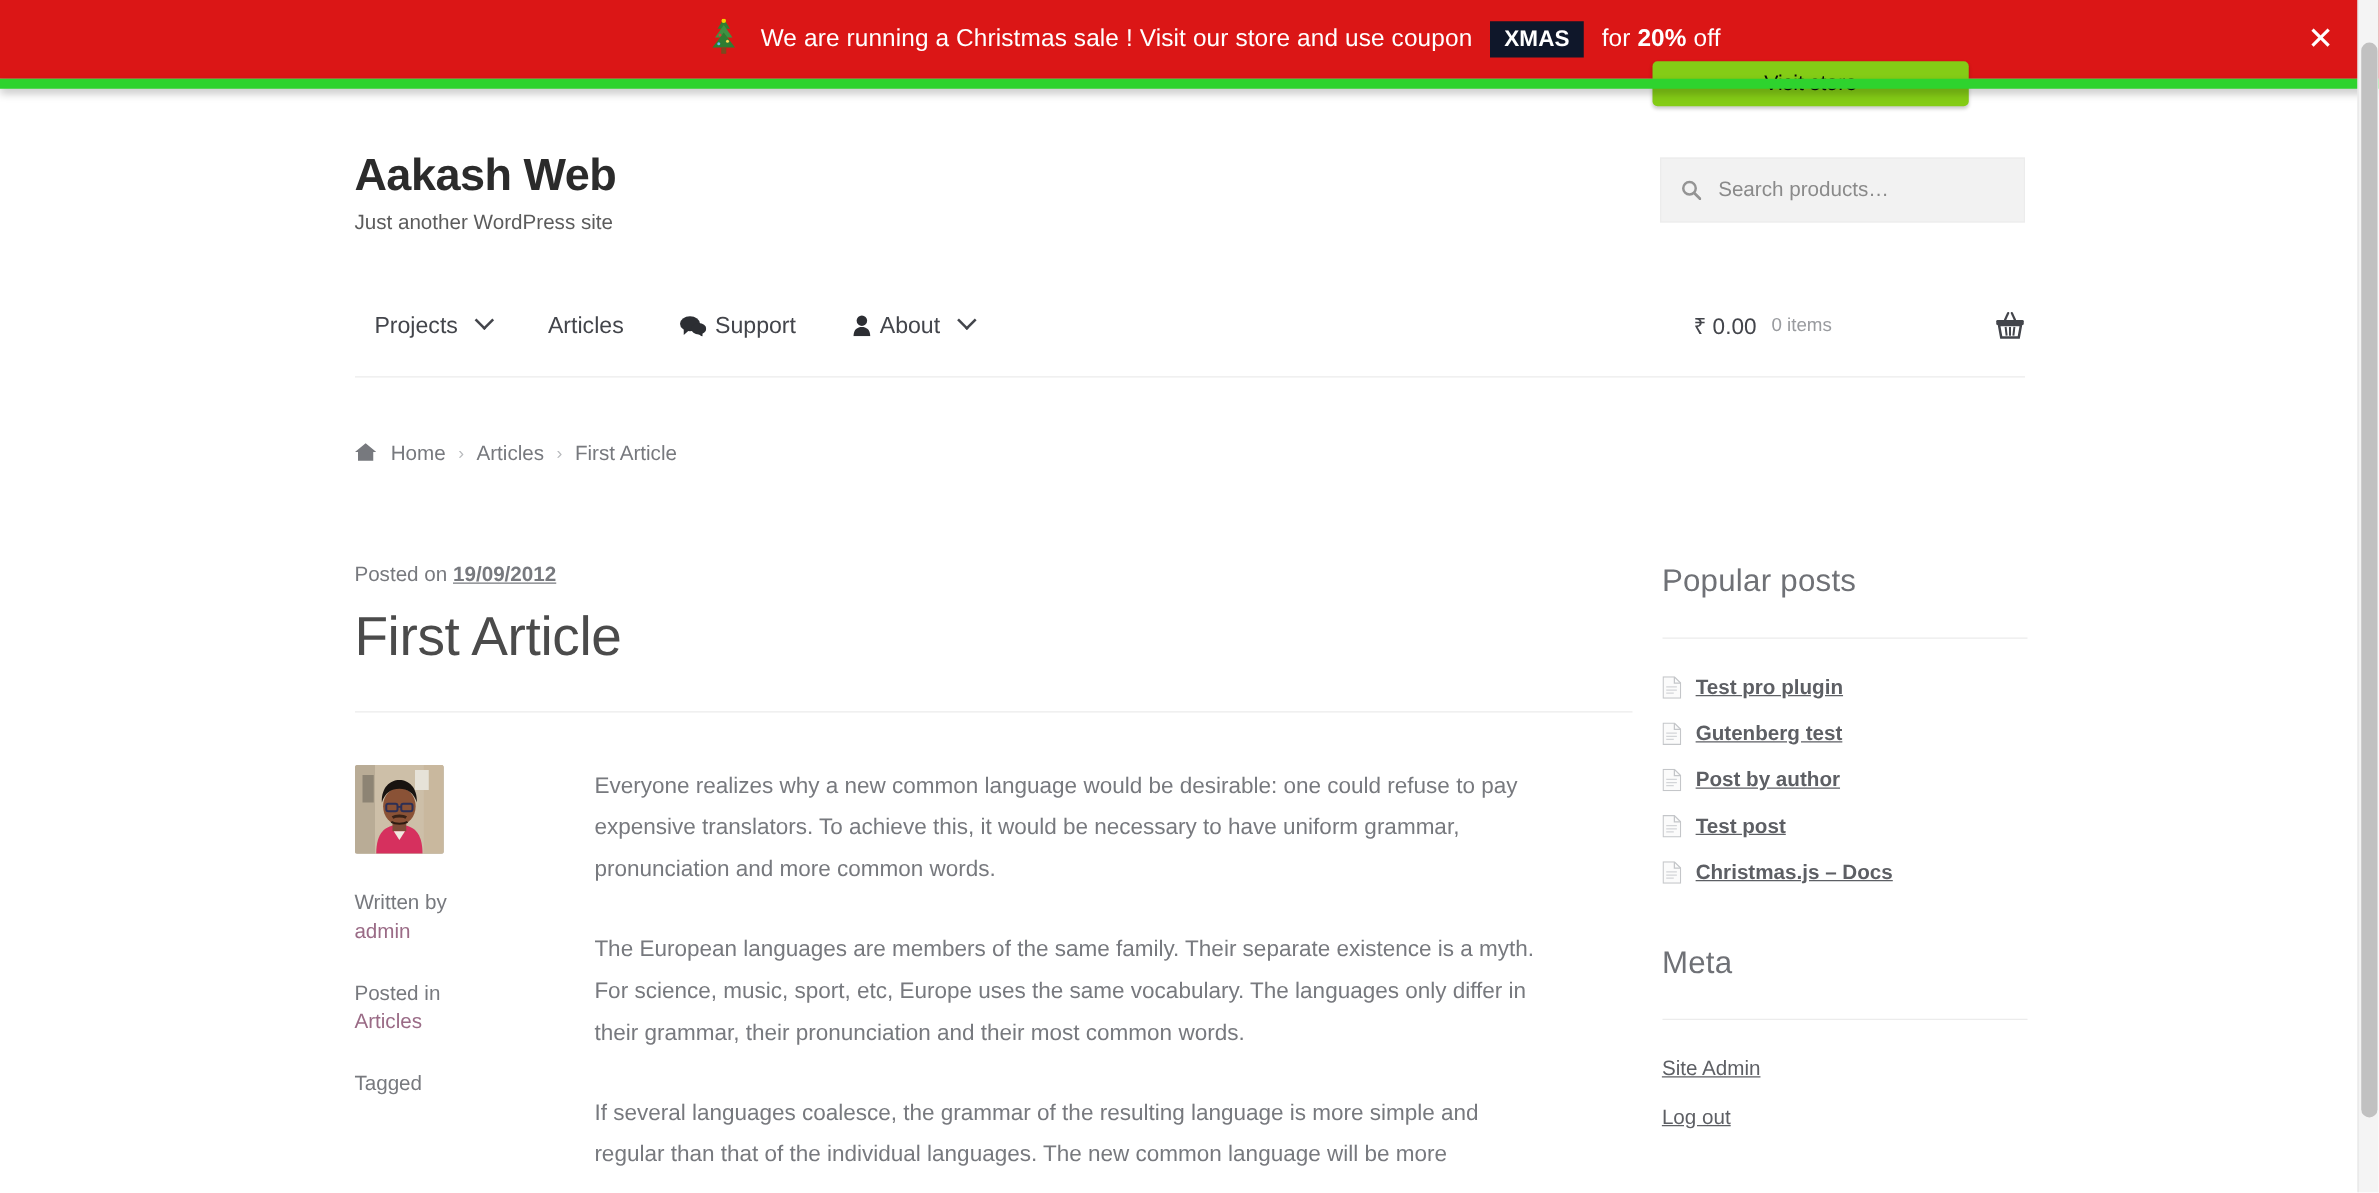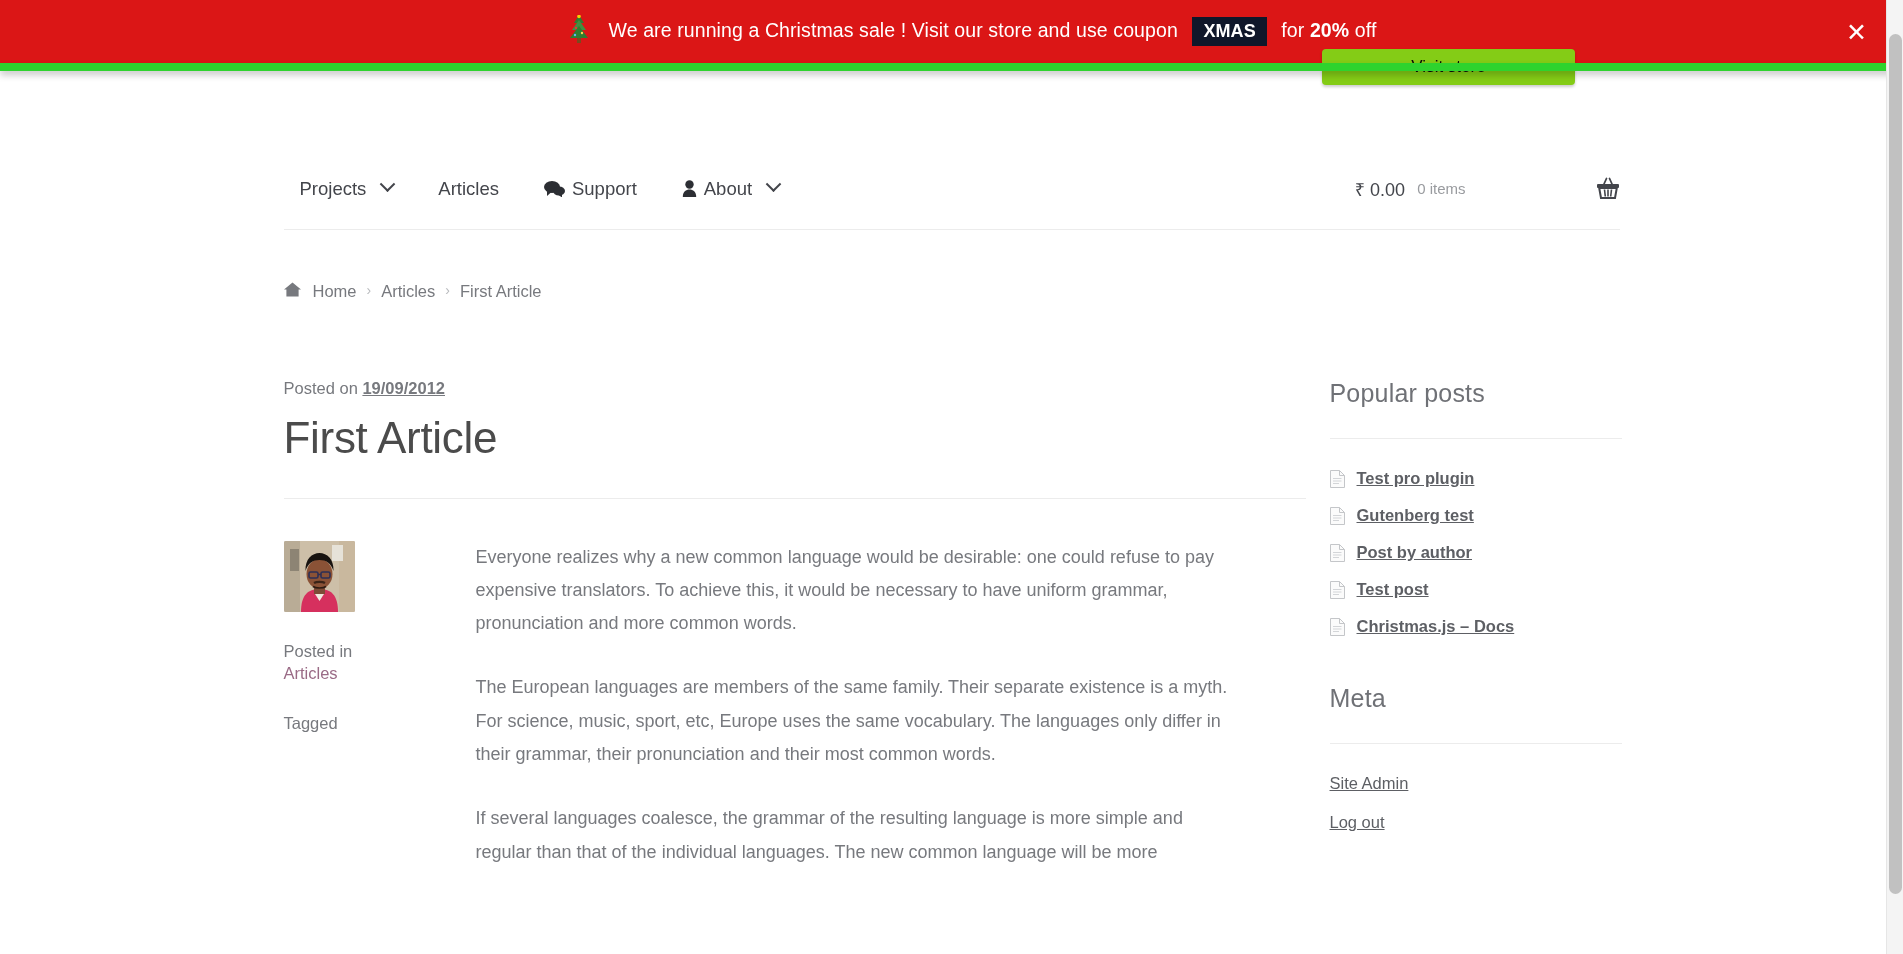--- a/index.html
+++ b/index.html
@@ -384,20 +384,35 @@
     </span>
   </div>
   <button class="promo-btn">Visit store</button>
   <span class="promo-close">✕</span>
 </div>
 <div class="promo-underline"></div>
 
 <div class="page">
   <div class="wrap">
 
+    <div class="site-head">
+      <div>
+        <h1 class="brand-title">Aakash Web</h1>
+        <div class="brand-tag">Just another WordPress site</div>
+      </div>
+      <div class="search-box">
+        <span class="search-icon">
+          <svg width="16" height="16" viewBox="0 0 16 16" xmlns="http://www.w3.org/2000/svg">
+            <circle cx="6.6" cy="6.6" r="5" fill="none" stroke="#6d6d6d" stroke-width="2"></circle>
+            <line x1="10.4" y1="10.4" x2="15" y2="15" stroke="#6d6d6d" stroke-width="2.2" stroke-linecap="round"></line>
+          </svg>
+        </span>
+        <input class="search-input" type="text" placeholder="Search products…" style="">
+      </div>
+    </div>
 
     <div class="nav-row">
       <ul class="nav-menu">
         <li class="nav-item">
           <span>Projects</span>
           <span class="caret"></span>
         </li>
         <li class="nav-item">
           <span>Articles</span>
         </li>
@@ -477,20 +492,24 @@
                 <ellipse cx="35.5" cy="33" rx="13" ry="15" fill="#8a5236"></ellipse>
                 <path d="M22 28 C22 14 49 14 49 28 C49 22 44 17 35.5 17 C27 17 22 22 22 28 Z" fill="#181310"></path>
                 <path d="M21.5 30 C21 18 28 12 35.5 12 C43 12 50 18 49.5 30 C47 22 42 19 35.5 19 C29 19 24 22 21.5 30 Z" fill="#181310"></path>
                 <rect x="25" y="31" width="9" height="6" rx="1.6" fill="none" stroke="#2d2f55" stroke-width="1.6"></rect>
                 <rect x="37" y="31" width="9" height="6" rx="1.6" fill="none" stroke="#2d2f55" stroke-width="1.6"></rect>
                 <line x1="34" y1="33.5" x2="37" y2="33.5" stroke="#2d2f55" stroke-width="1.4"></line>
                 <path d="M30 42 C32.5 40.5 38.5 40.5 41 42" stroke="#3a2317" stroke-width="2.4" fill="none"></path>
                 <path d="M29 45.5 C32 47.5 39 47.5 42 45.5" stroke="#2d1b12" stroke-width="1.6" fill="none"></path>
                 <path d="M31 53 L35.5 60 L40 53" fill="#f0e9df"></path>
               </svg>
+            </div>
+            <div class="meta-group">
+              <div class="meta-label">Written by</div>
+              <a class="meta-link">admin</a>
             </div>
             <div class="meta-group">
               <div class="meta-label">Posted in</div>
               <a class="meta-link">Articles</a>
             </div>
             <div class="meta-group">
               <div class="meta-label">Tagged</div>
             </div>
           </div>
 

